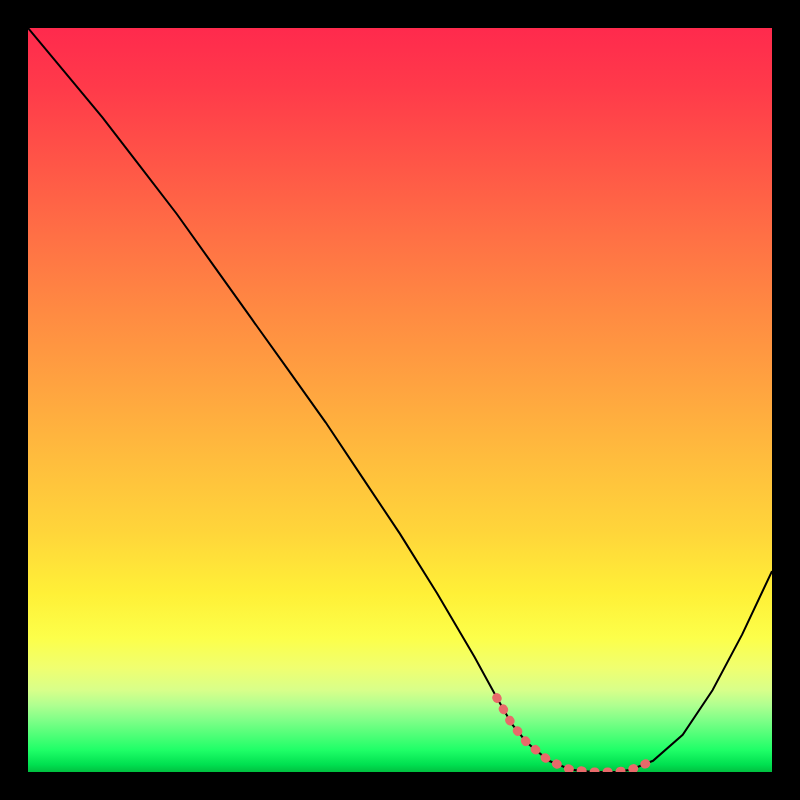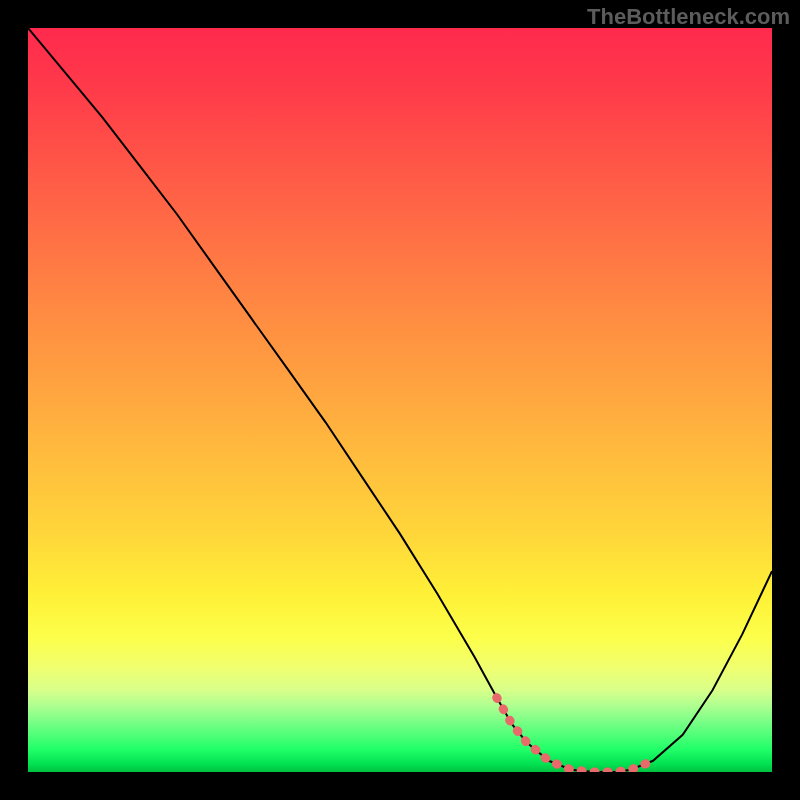--- a/index.html
+++ b/index.html
@@ -58,21 +58,20 @@
   svg.curve {
     position: absolute;
     left: 0; top: 0;
     width: 100%; height: 100%;
   }
 </style>
 </head>
 <body>
 
 <div class="chart-container">
-  <div class="watermark">TheBottleneck.com</div>
   <div class="plot-area">
     <div class="gradient-bg"></div>
     <svg class="curve" viewBox="0 0 744 744" preserveAspectRatio="none">
       <path id="main-curve" d="M0.0 0.0 L37.2 44.6 L74.4 89.3 L111.6 137.6 L148.8 186.0 L186.0 238.1 L223.2 290.2 L260.4 342.2 L297.6 394.3 L334.8 450.1 L372.0 505.9 L409.2 565.4 L446.4 628.7 L468.7 669.6 L483.6 695.6 L498.5 714.2 L520.8 732.8 L543.1 741.8 L565.4 744.0 L587.8 744.0 L602.6 741.8 L625.0 732.8 L654.7 706.8 L684.5 662.2 L714.2 606.4 L744.0 543.1 " fill="none" stroke="#000" stroke-width="2"></path>
       <path id="hl-curve" d="M468.7 669.6 L483.6 695.6 L498.5 714.2 L520.8 732.8 L543.1 741.8 L565.4 744.0 L587.8 744.0 L602.6 741.8 L625.0 732.8 " fill="none" stroke="#e86a6a" stroke-width="9" stroke-linecap="round" stroke-dasharray="1 12"></path>
     </svg>
   </div>
 </div>
 
 </body></html>

